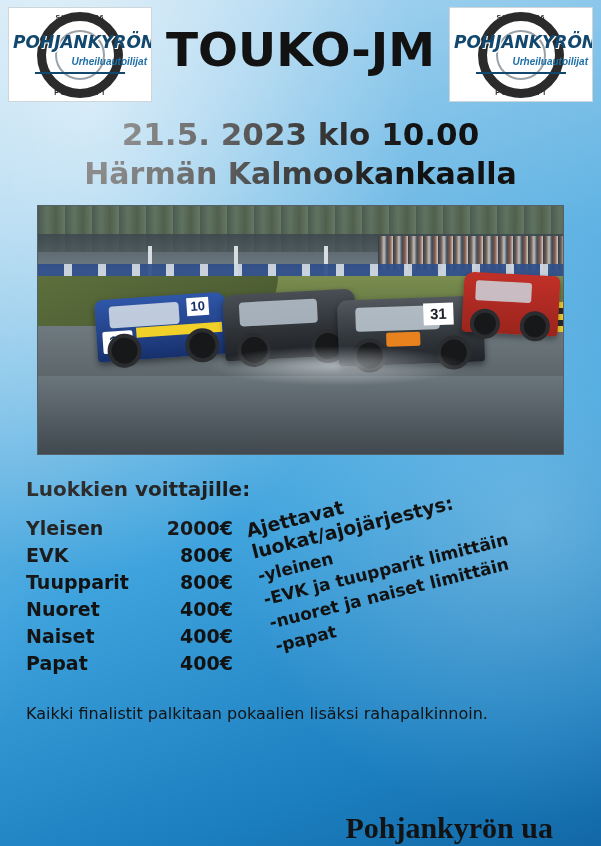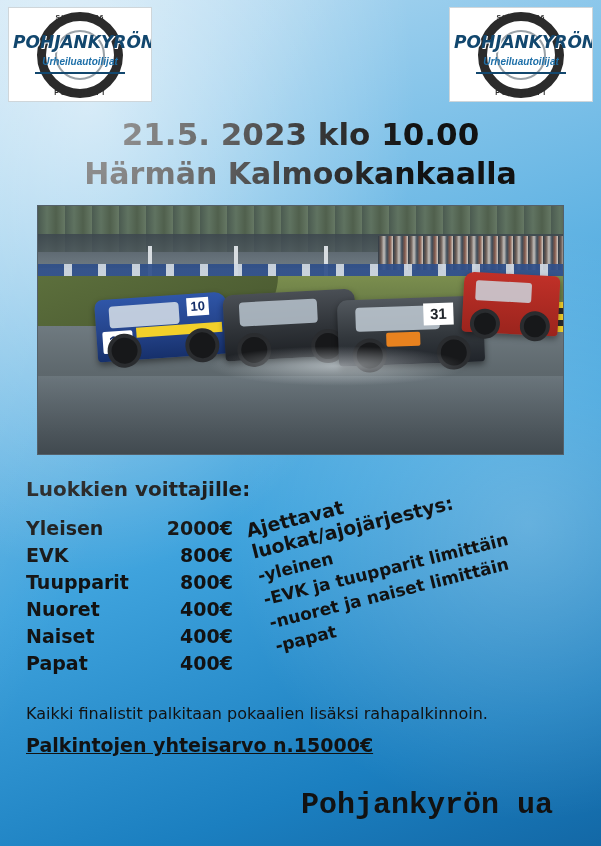--- a/index.html
+++ b/index.html
@@ -100,21 +100,21 @@
     font-weight: bold;
     font-style: italic;
     color: #12476e;
     line-height: 1;
     text-shadow: 1px 1px 0 #ffffff;
   }
   .logo-sub {
     position: absolute;
     top: 48px;
     left: 4px; right: 4px;
-    text-align: center;
+    text-align: right;
     font-size: 10px;
     font-style: italic;
     font-weight: bold;
     color: #1d6fa8;
   }
   .logo-rule {
     position: absolute;
     top: 64px;
     left: 26px; right: 26px;
     height: 2px;
@@ -378,22 +378,22 @@
     left: 20px;
     bottom: 20px;
     font-family: "DejaVu Sans", sans-serif;
     font-size: 14px;
     font-weight: bold;
     color: #121212;
   }
   .footer-right {
     position: absolute;
     right: 48px;
-    bottom: 24px;
-    font-family: Liberation Mono, monospace;
+    bottom: 1px;
+    font-family: Liberation Serif, serif;
     font-size: 30px;
     font-weight: bold;
     color: #121212;
   }
 </style>
 </head>
 <body>
 
 <div id="poster">
 
@@ -403,20 +403,21 @@
       <div class="logo-inner">
         <div class="tyre"></div>
         <div class="logo-since">SINCE 1986</div>
         <div class="logo-name">POHJANKYRÖN</div>
         <div class="logo-sub">Urheiluautoilijat</div>
         <div class="logo-rule"></div>
         <div class="logo-bottom">POKYUA.FI</div>
       </div>
     </div>
 
+    <div class="main-title">TOUKO-JM</div>
 
     <div class="logo right">
       <div class="logo-inner">
         <div class="tyre"></div>
         <div class="logo-since">SINCE 1986</div>
         <div class="logo-name">POHJANKYRÖN</div>
         <div class="logo-sub">Urheiluautoilijat</div>
         <div class="logo-rule"></div>
         <div class="logo-bottom">POKYUA.FI</div>
       </div>
@@ -506,17 +507,16 @@
 
   <div class="classes">
     <div class="c-head">Ajettavat luokat/ajojärjestys:</div>
     <div class="c-item">-yleinen</div>
     <div class="c-item">-EVK ja tuupparit limittäin</div>
     <div class="c-item">-nuoret ja naiset limittäin</div>
     <div class="c-item">-papat</div>
   </div>
 
   <div class="note1">Kaikki finalistit palkitaan pokaalien lisäksi rahapalkinnoin.</div>
-  <div class="note2">Palkintojen yhteisarvo n.15000€</div>
 
   <div class="footer-right">Pohjankyrön ua</div>
 
 </div>
 
 </body></html>

